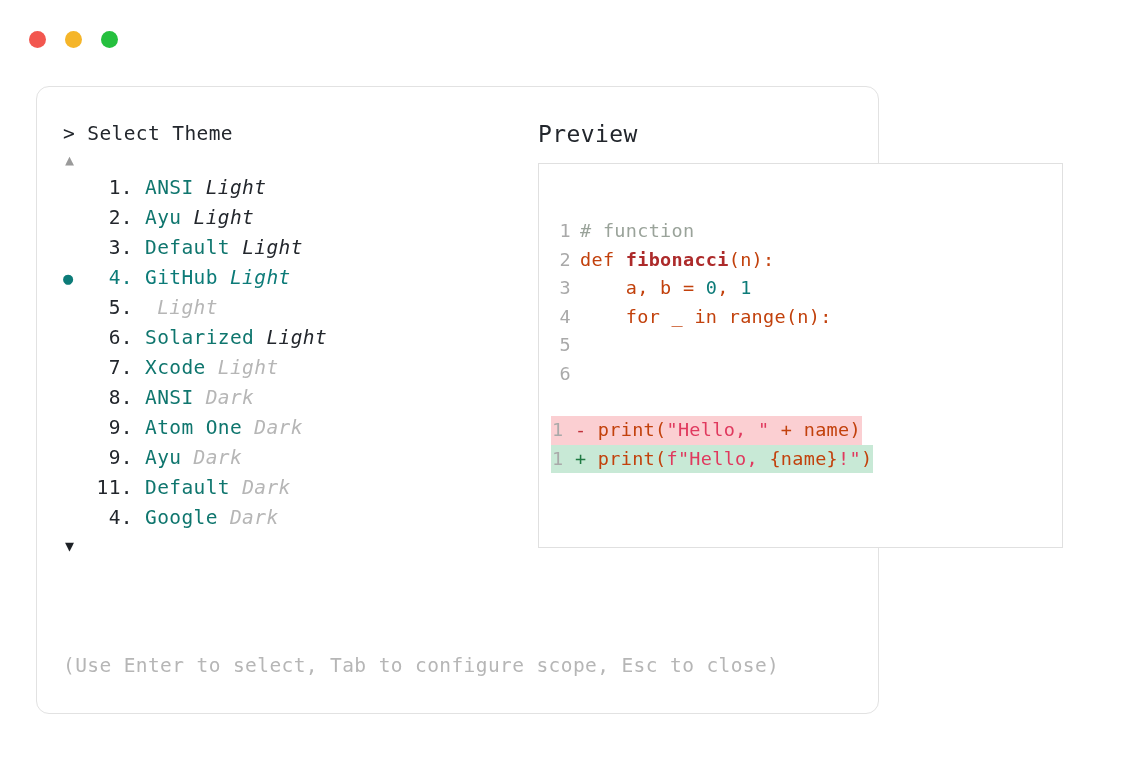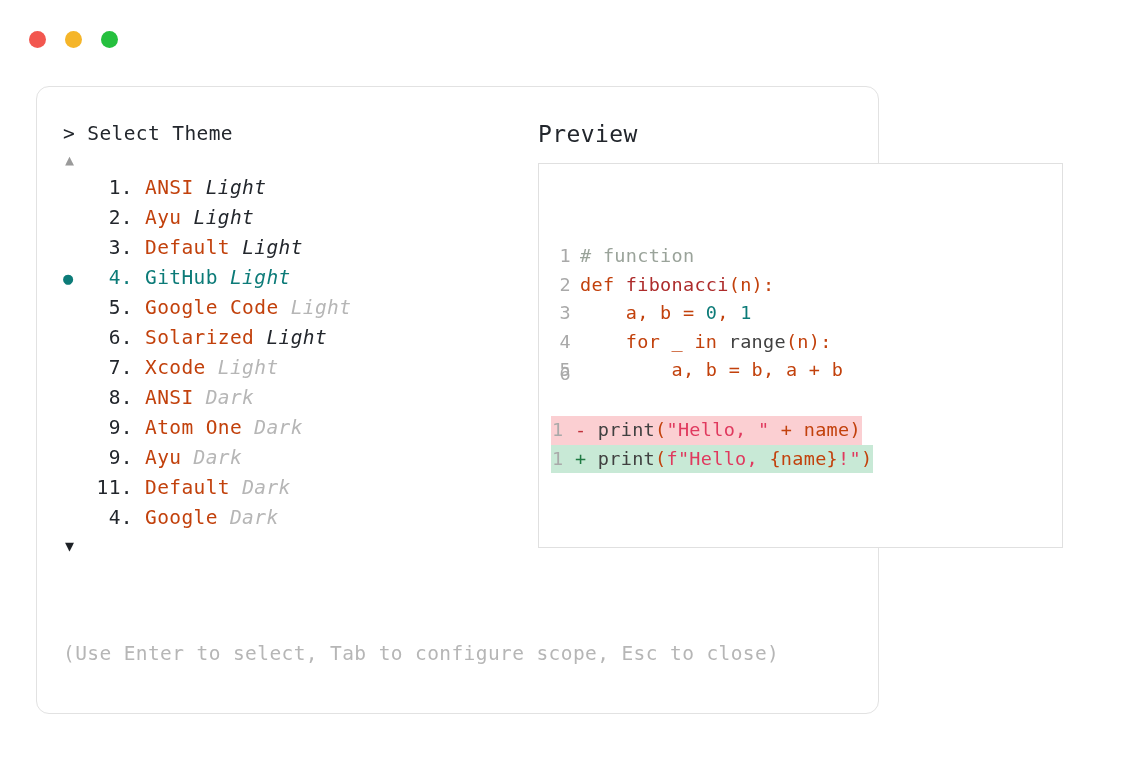--- a/index.html
+++ b/index.html
@@ -89,33 +89,33 @@
     text-align: left;
     font-size: 17px;
     color: #0c7b78;
   }
   .row-index {
     width: 44px;
     flex: 0 0 44px;
     text-align: right;
   }
   .row-dot { width: 12px; flex: 0 0 12px; }
-  .row-name { color: #c2410c; }
+  .row-name { color: #0f766e; }
   .row-variant { color: #23272d; font-style: italic; }
   .row-variant.muted { color: #b6b6b6; }
   .theme-row.selected .row-index,
   .theme-row.selected .row-dot,
   .theme-row.selected .row-name,
   .theme-row.selected .row-variant { color: #0c7b78; }
 
   
   #help-text {
     position: absolute;
     left: 26px;
-    top: 555px;
+    top: 567px;
     font-size: 19.5px;
     letter-spacing: 0.4px;
     color: #b6b6b6;
     white-space: pre;
   }
 
   
   #preview-pane {
     position: absolute;
     left: 501px;
@@ -154,27 +154,27 @@
     letter-spacing: 0.3px;
     white-space: pre;
   }
   .code-line .lineno {
     flex: 0 0 20px;
     width: 20px;
     text-align: right;
     color: #a9a9a9;
     margin-right: 9px;
   }
-  .code-line .code { color: #24282e; margin-top: 25px; }
+  .code-line .code { color: #24282e; }
   .code-line.spacer { height: 28px; }
 
   .tok-comment { color: #9aa39a; }
-  .tok-func    { color: #ad2b2b; }
+  .tok-func    { color: #ad2b2b; font-weight: bold; }
   .tok-num     { color: #0c7b78; }
-  .tok-builtin { color: #404040; }
+  .tok-builtin { color: #c2410c; }
   .tok-string  { color: #e0395e; }
   .tok-plain   { color: #c2410c; }
 
   .diff-line { position: relative; }
   .diff-line .hl {
     display: inline-block;
     padding: 0 1px;
   }
   .diff-line.removed .hl { background: #fbcfd2; }
   .diff-line.added   .hl { background: #c8e9d6; }
@@ -203,21 +203,21 @@
 
     <div id="prompt-header">&gt; Select Theme</div>
 
     <div class="scroll-arrow" id="scroll-up-arrow">▲</div>
 
     <div id="theme-list">
         <div class="theme-row"><span class="row-bullet"> </span><span class="row-index">1.</span><span class="row-dot"> </span><span class="row-name">ANSI</span><span> </span><span class="row-variant">Light</span></div>
         <div class="theme-row"><span class="row-bullet"> </span><span class="row-index">2.</span><span class="row-dot"> </span><span class="row-name">Ayu</span><span> </span><span class="row-variant">Light</span></div>
         <div class="theme-row"><span class="row-bullet"> </span><span class="row-index">3.</span><span class="row-dot"> </span><span class="row-name">Default</span><span> </span><span class="row-variant">Light</span></div>
         <div class="theme-row selected"><span class="row-bullet">●</span><span class="row-index">4.</span><span class="row-dot"> </span><span class="row-name">GitHub</span><span> </span><span class="row-variant">Light</span></div>
-        <div class="theme-row"><span class="row-bullet"> </span><span class="row-index">5.</span><span class="row-dot"> </span><span class="row-name">Google Code</span><span> </span><span class="row-variant muted">Light</span></div>
+        <div class="theme-row"><span class="row-bullet"> </span><span class="row-index">5.</span><span class="row-dot"> </span><span> </span><span class="row-variant muted">Light</span></div>
         <div class="theme-row"><span class="row-bullet"> </span><span class="row-index">6.</span><span class="row-dot"> </span><span class="row-name">Solarized</span><span> </span><span class="row-variant">Light</span></div>
         <div class="theme-row"><span class="row-bullet"> </span><span class="row-index">7.</span><span class="row-dot"> </span><span class="row-name">Xcode</span><span> </span><span class="row-variant muted">Light</span></div>
         <div class="theme-row"><span class="row-bullet"> </span><span class="row-index">8.</span><span class="row-dot"> </span><span class="row-name">ANSI</span><span> </span><span class="row-variant muted">Dark</span></div>
         <div class="theme-row"><span class="row-bullet"> </span><span class="row-index">9.</span><span class="row-dot"> </span><span class="row-name">Atom One</span><span> </span><span class="row-variant muted">Dark</span></div>
         <div class="theme-row"><span class="row-bullet"> </span><span class="row-index">9.</span><span class="row-dot"> </span><span class="row-name">Ayu</span><span> </span><span class="row-variant muted">Dark</span></div>
         <div class="theme-row"><span class="row-bullet"> </span><span class="row-index">11.</span><span class="row-dot"> </span><span class="row-name">Default</span><span> </span><span class="row-variant muted">Dark</span></div>
         <div class="theme-row"><span class="row-bullet"> </span><span class="row-index">4.</span><span class="row-dot"> </span><span class="row-name">Google</span><span> </span><span class="row-variant muted">Dark</span></div>
       </div>
 
     <div class="scroll-arrow" id="scroll-down-arrow">▼</div>
@@ -226,21 +226,21 @@
   <div id="help-text">(Use Enter to select, Tab to configure scope, Esc to close)</div>
 
   <div id="preview-pane">
     <div id="preview-label">Preview</div>
     <div id="preview-box">
       <div id="code-block">
           <div class="code-line"><span class="lineno">1</span><span class="code"><span class="tok-comment"># function</span></span></div>
           <div class="code-line"><span class="lineno">2</span><span class="code"><span class="tok-plain">def </span><span class="tok-func">fibonacci</span><span class="tok-plain">(n):</span></span></div>
           <div class="code-line"><span class="lineno">3</span><span class="code"><span class="tok-plain">    a, b = </span><span class="tok-num">0</span><span class="tok-plain">, </span><span class="tok-num">1</span></span></div>
           <div class="code-line"><span class="lineno">4</span><span class="code"><span class="tok-plain">    for _ in </span><span class="tok-builtin">range</span><span class="tok-plain">(n):</span></span></div>
-          <div class="code-line"><span class="lineno">5</span><span class="code"><span class="tok-plain">        a, b = b, a + b</span></span></div>
+          <div class="code-line"><span class="lineno">5</span></div>
           <div class="code-line"><span class="lineno">6</span></div>
           <div class="code-line spacer"></div>
           <div class="code-line diff-line removed"><span class="hl"><span class="lineno-diff">1</span><span> </span><span class="diff-mark">-</span><span> </span><span class="tok-builtin">print</span><span class="tok-plain">(</span><span class="tok-string">"Hello, "</span><span class="tok-plain"> + name)</span></span></div>
           <div class="code-line diff-line added"><span class="hl"><span class="lineno-diff">1</span><span> </span><span class="diff-mark">+</span><span> </span><span class="tok-builtin">print</span><span class="tok-plain">(</span><span class="tok-string">f"Hello, </span><span class="tok-plain">{name}</span><span class="tok-string">!"</span><span class="tok-plain">)</span></span></div>
         </div>
     </div>
   </div>
 
 </div>
 

